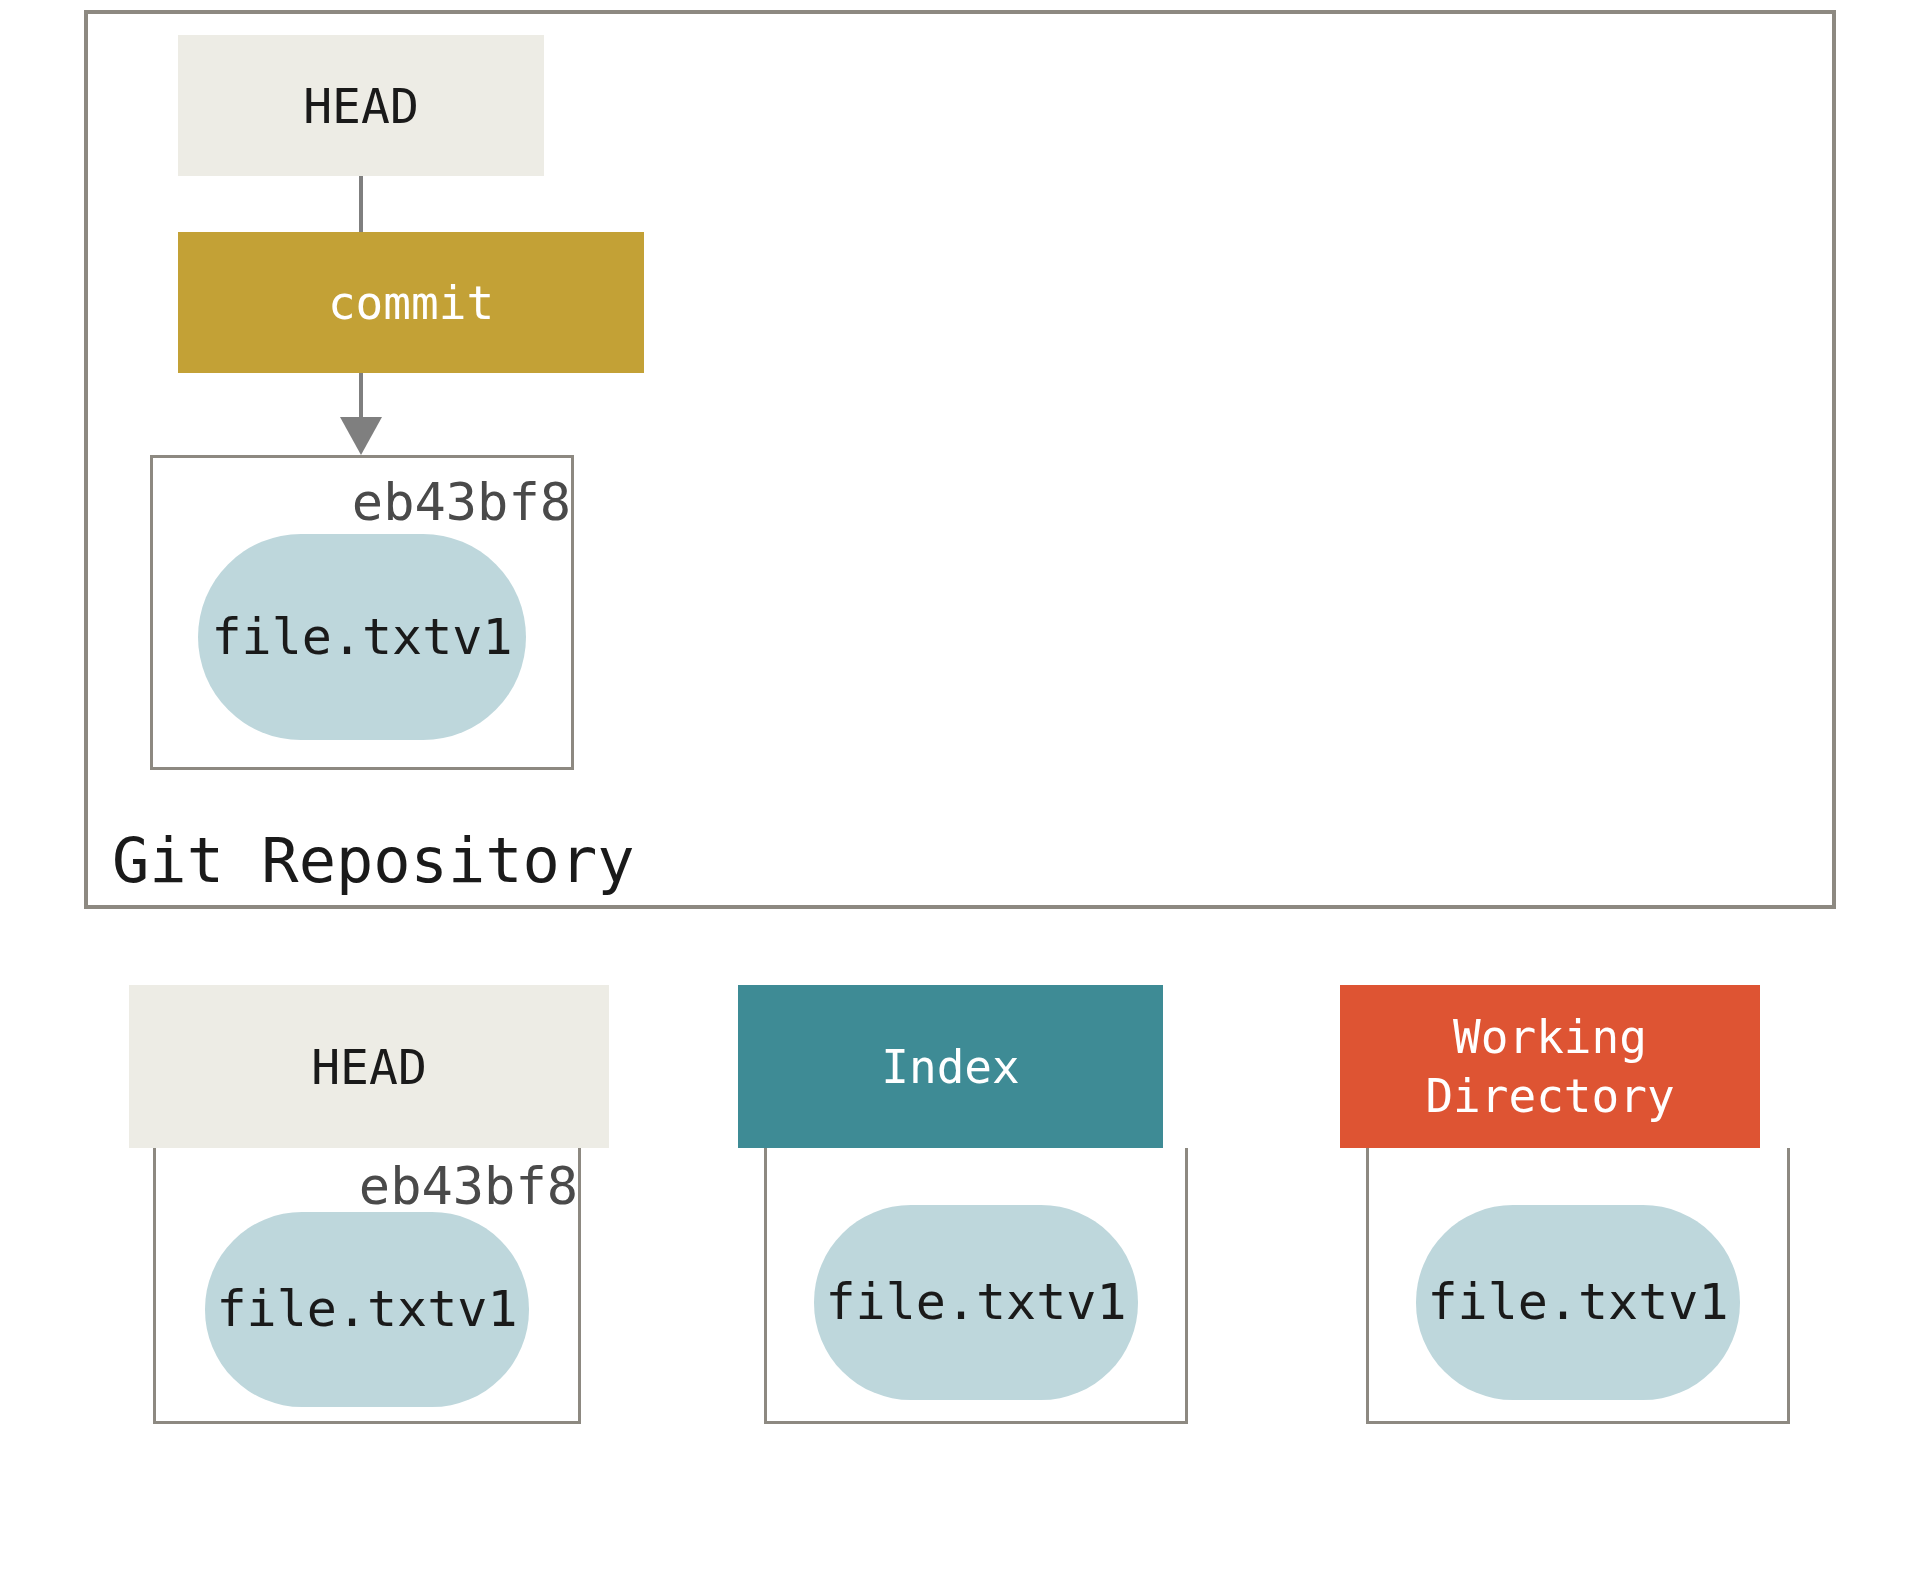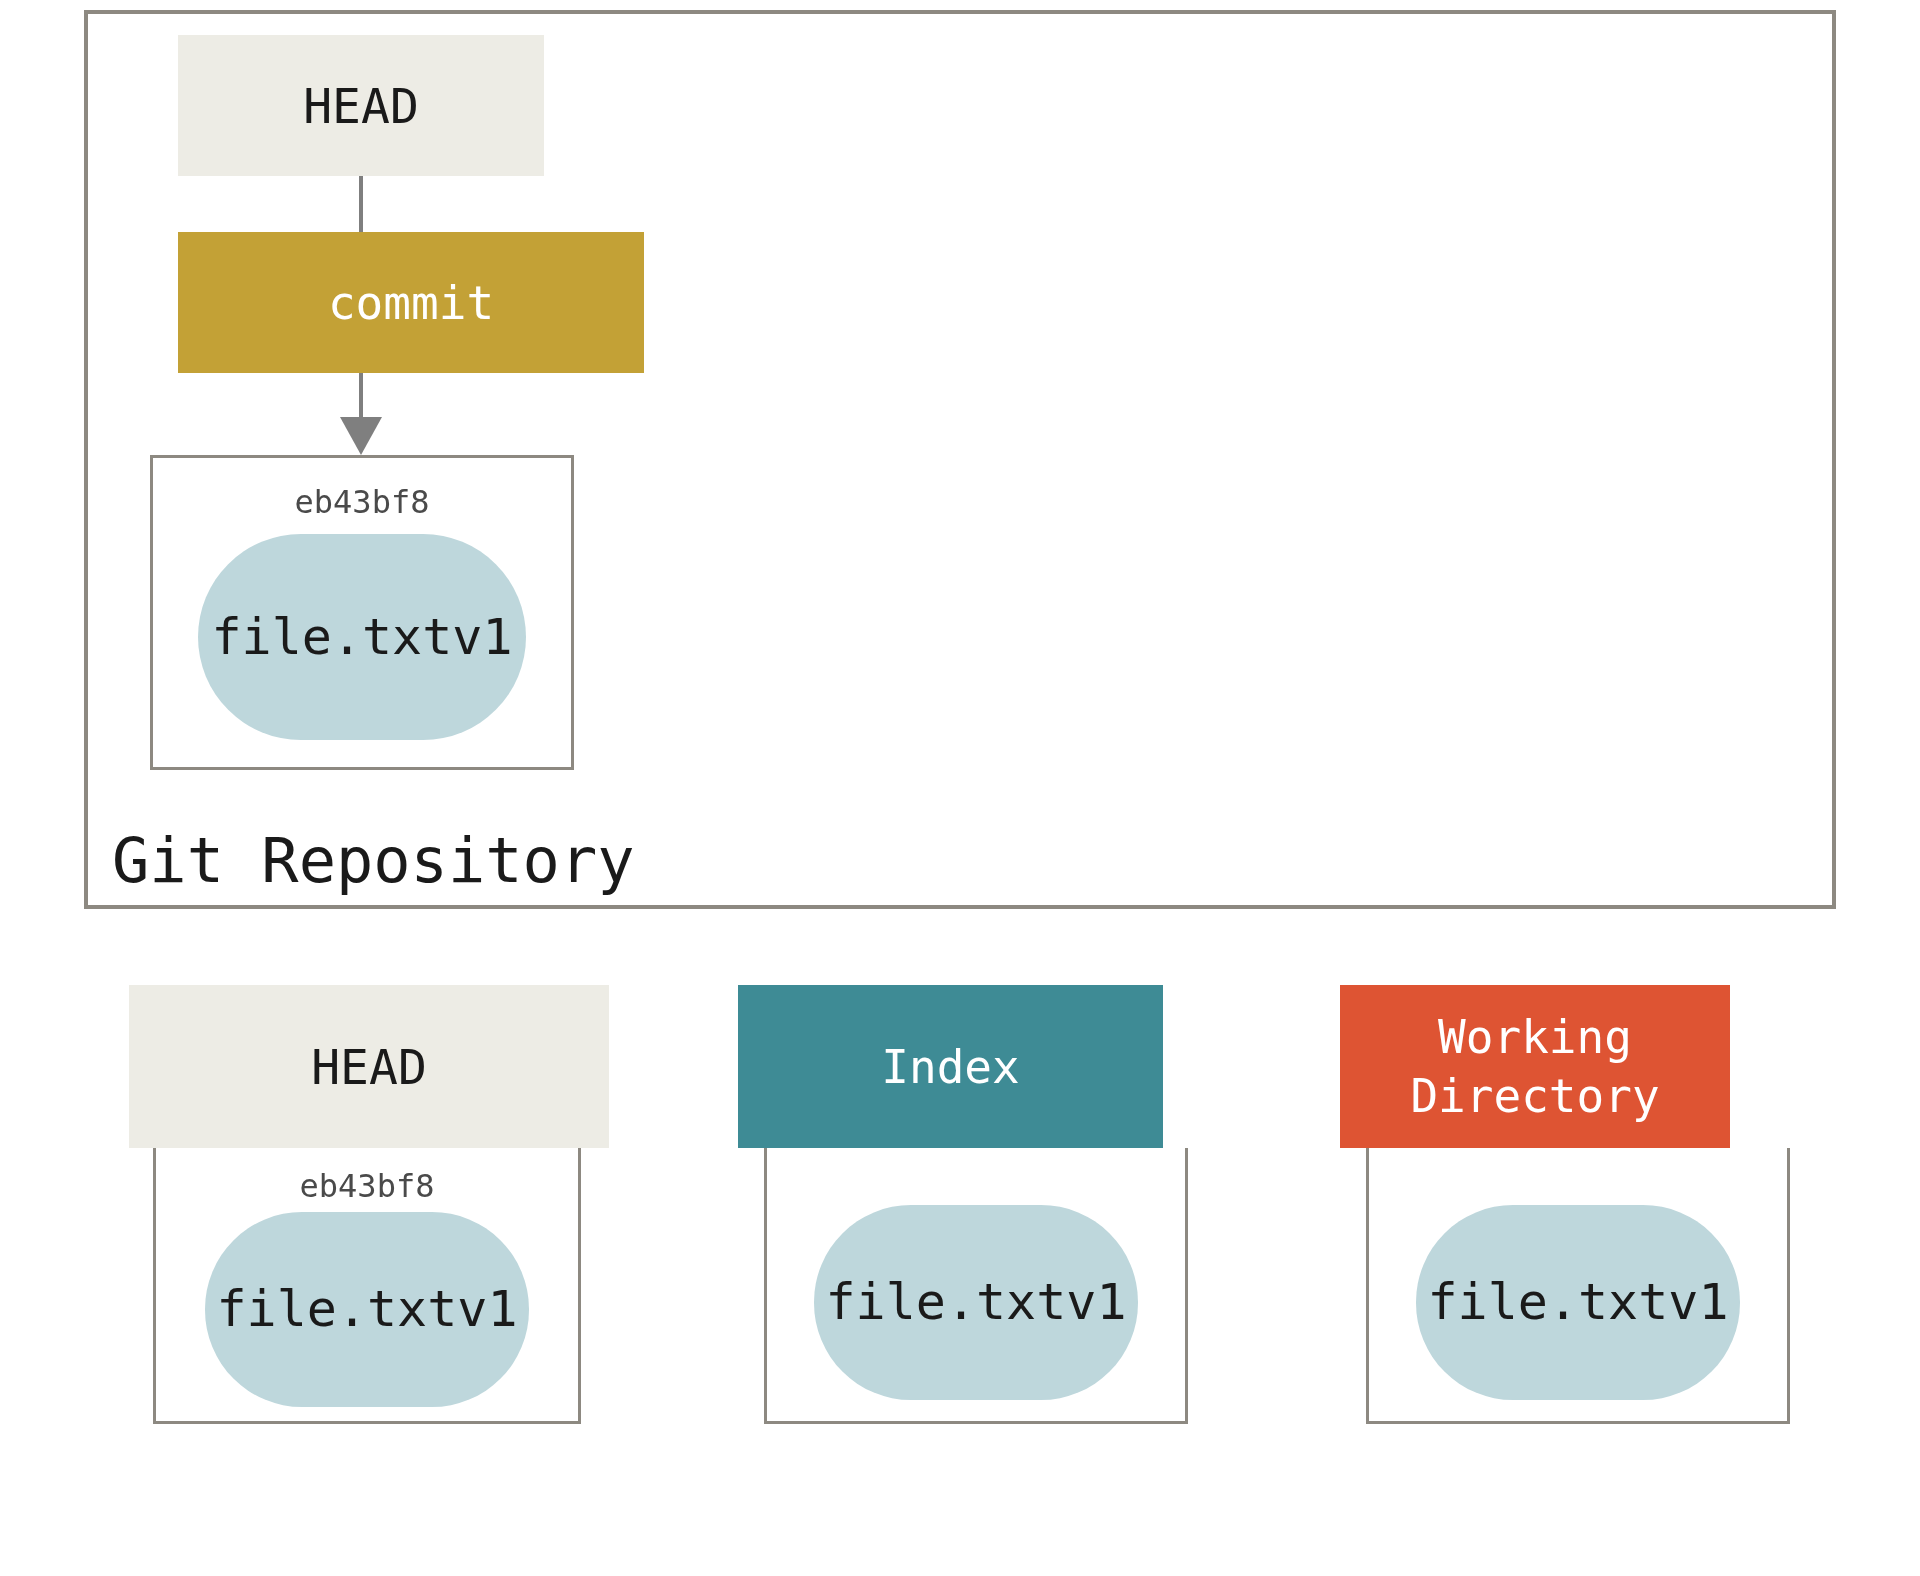--- a/index.html
+++ b/index.html
@@ -35,21 +35,21 @@
 
   
   .branch{left:178px;top:232px;width:466px;height:141px;background:var(--branch-bg);color:#ffffff;font-size:46px;}
 
   
   .arrow-stem{left:359px;top:373px;width:4px;height:46px;background:var(--connector);}
   .arrow-head{left:340px;top:417px;width:0;height:0;border-left:21px solid transparent;border-right:21px solid transparent;border-top:38px solid var(--connector);}
 
   
   .commit-box{left:150px;top:455px;width:424px;height:315px;border:3px solid var(--border);background:#ffffff;}
-  .hash{font-size:32px;line-height:52px;color:var(--hash-text);text-align:center;}
+  .hash{font-size:52px;line-height:52px;color:var(--hash-text);text-align:right;}
   .commit-box .hash{margin-top:18px;}
   .blob{
     margin:6px auto 0;width:328px;height:206px;border-radius:103px;background:var(--blob-bg);
     display:flex;align-items:center;justify-content:center;
     font-size:50px;line-height:57px;color:var(--label-text);
   }
 
   
   .col-header{top:985px;height:163px;font-size:46px;}
   .col-header.beige{background:var(--head-bg);color:var(--label-text);font-size:48px;}
@@ -107,21 +107,21 @@
   <div class="abs center col-header teal" style="left:738px;width:425px;">
     <span>Index</span>
   </div>
   <div class="abs col-box no-hash" style="left:764px;width:424px;">
     <div class="blob">
       <div>file.txt</div>
       <div>v1</div>
     </div>
   </div>
 
-  <div class="abs center col-header orange" style="left:1340px;width:390px;">
+  <div class="abs center col-header orange" style="left:1340px;width:420px;">
     <span>Working Directory</span>
   </div>
   <div class="abs col-box no-hash" style="left:1366px;width:424px;">
     <div class="blob">
       <div>file.txt</div>
       <div>v1</div>
     </div>
   </div>
 
 

